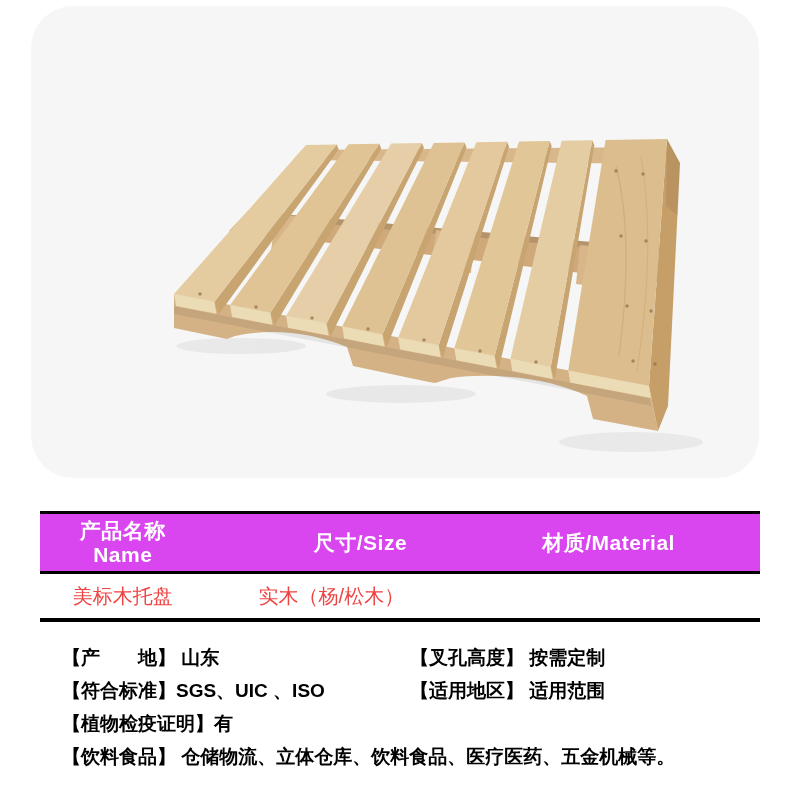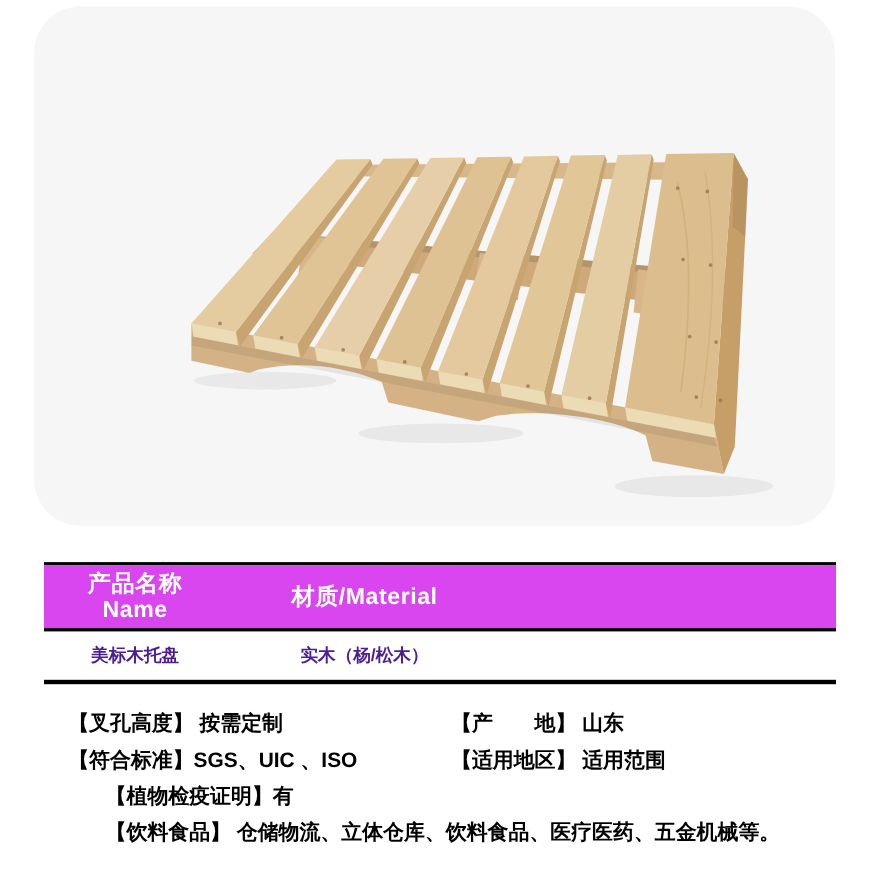--- a/index.html
+++ b/index.html
@@ -29,33 +29,33 @@
     color:#fff;font-weight:700;font-size:21px;line-height:1.12;letter-spacing:.5px;
   }
   .th.col3{padding-right:58px;}
   .ptable-row{
     display:grid;grid-template-columns:23% 43% 34%;
     height:44px;border-top:3px solid #000;border-bottom:4px solid #000;
     background:#fff;
   }
   .td{
     display:flex;align-items:center;justify-content:center;
-    color:#4c1d95;font-weight:700;font-size:16px;
+    color:#ef4444;font-weight:400;font-size:20px;
   }
   .td.col3{padding-right:58px;}
   
   .specs{
     position:absolute;left:62px;top:641px;width:700px;
     display:grid;grid-template-columns:348px 1fr;grid-auto-rows:33px;
     align-items:center;
   }
   .spec-item{
     font-size:19px;font-weight:700;color:#000;white-space:nowrap;
   }
-  .spec-item.full{grid-column:1 / -1;margin-left:34px;}
+  .spec-item.full{grid-column:1 / -1;}
 </style>
 </head>
 <body>
 
 <div class="photo-card">
   <svg viewBox="0 0 728 472" aria-hidden="true">
 
     <g fill="#000" opacity="0.05">
       <ellipse cx="210" cy="340" rx="65" ry="8"></ellipse>
       <ellipse cx="370" cy="388" rx="75" ry="9"></ellipse>
@@ -142,34 +142,35 @@
     </g>
   </svg>
 </div>
 
 <div class="ptable">
   <div class="ptable-header">
     <div class="th col1">
       <span>产品名称</span>
       <span>Name</span>
     </div>
+    <div class="th col2">尺寸/Size</div>
     <div class="th col3">材质/Material</div>
   </div>
   <div class="ptable-row">
     <div class="td col1">美标木托盘</div>
     <div class="td col3">实木（杨/松木）</div>
   </div>
 </div>
 
 <div class="specs">
   <div class="spec-item">
-    <span>【叉孔高度】</span><span> 按需定制</span>
+    <span>【产　　地】</span><span> 山东</span>
   </div>
   <div class="spec-item">
-    <span>【产　　地】</span><span> 山东</span>
+    <span>【叉孔高度】</span><span> 按需定制</span>
   </div>
   <div class="spec-item">
     <span>【符合标准】</span><span>SGS、UIC 、ISO</span>
   </div>
   <div class="spec-item">
     <span>【适用地区】</span><span> 适用范围</span>
   </div>
   <div class="spec-item full">
     <span>【植物检疫证明】</span><span>有</span>
   </div>

